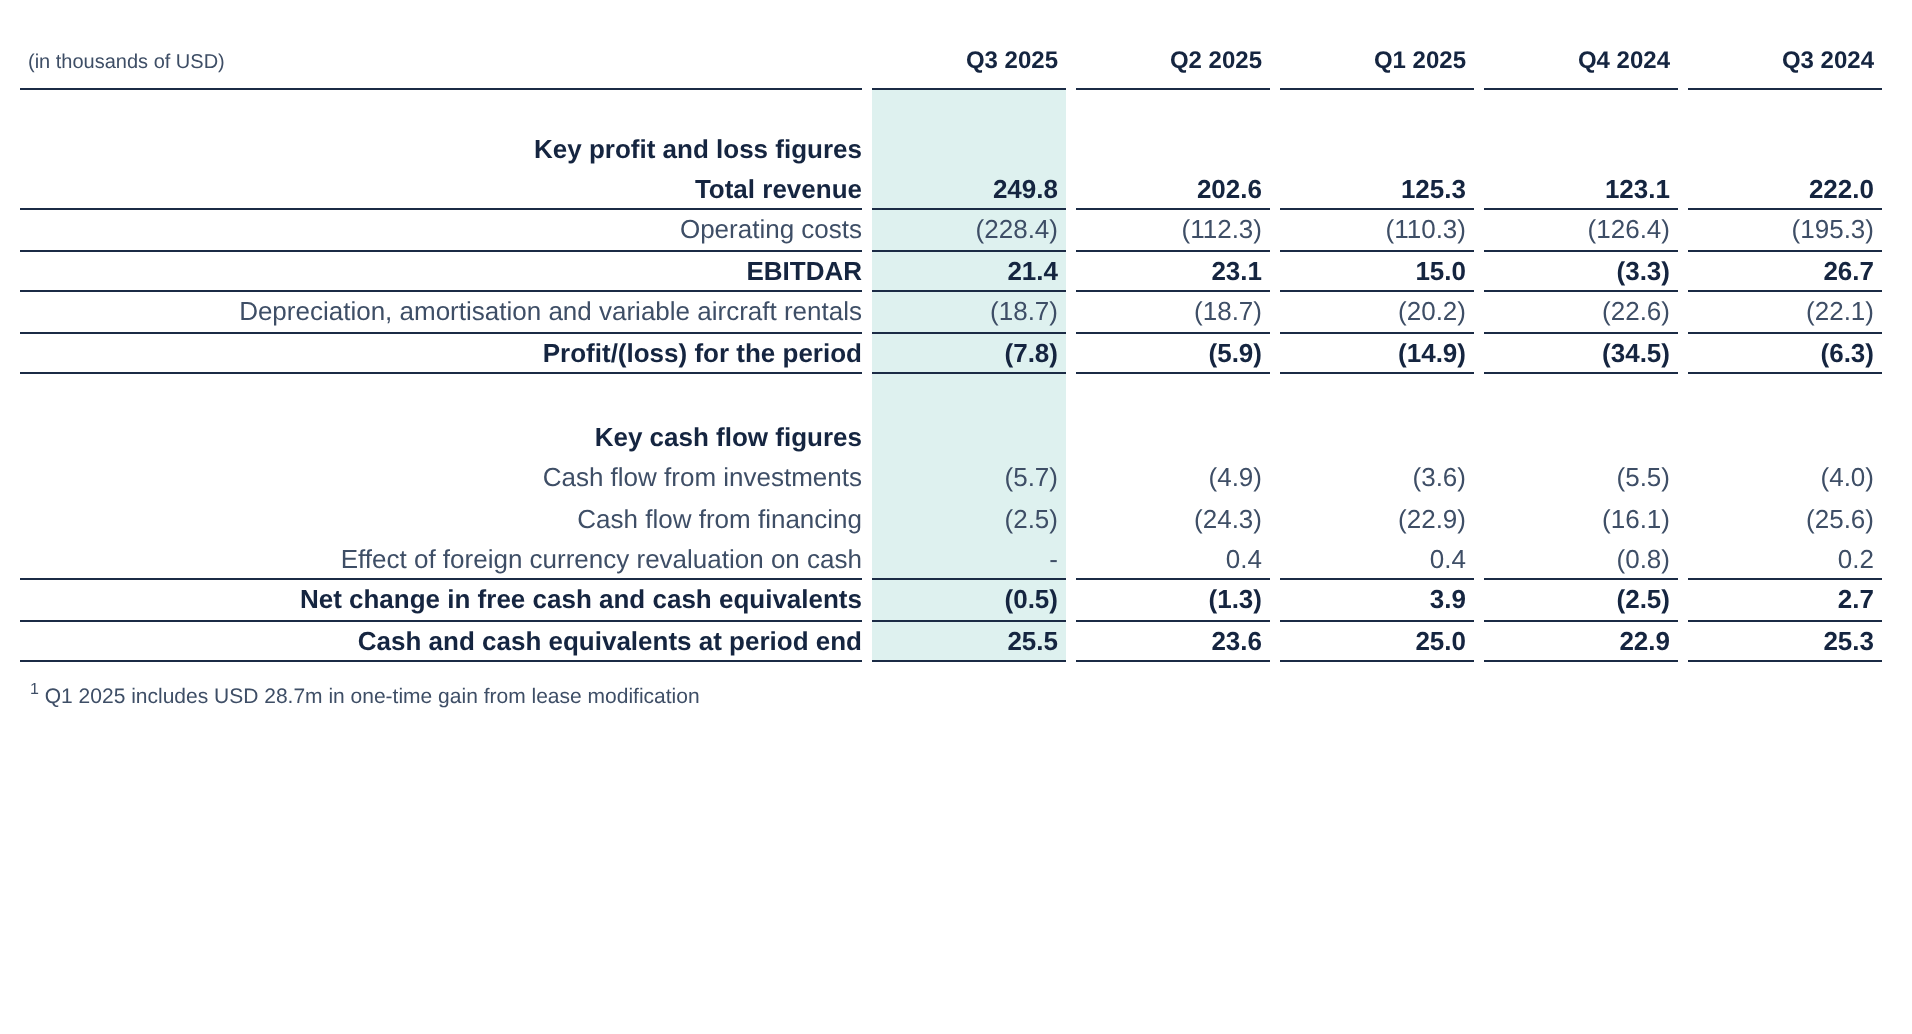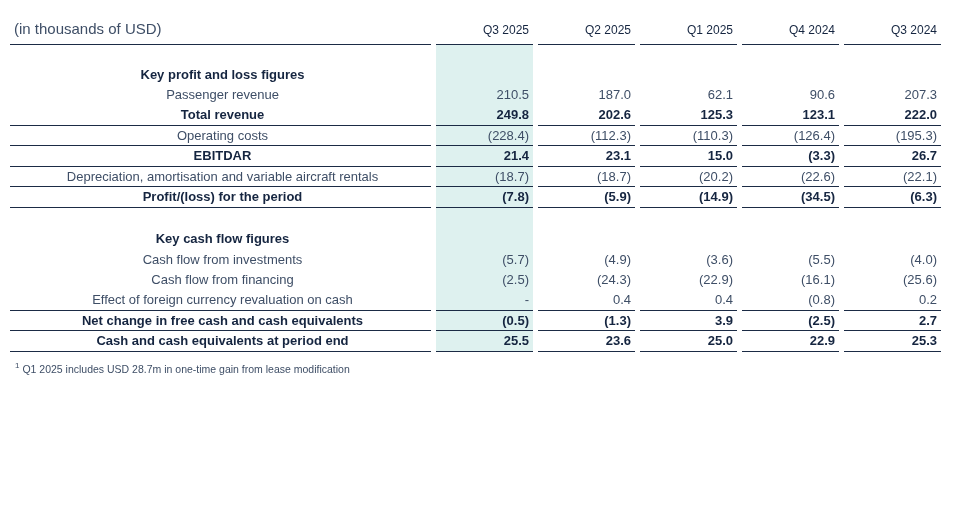--- a/index.html
+++ b/index.html
@@ -34,37 +34,37 @@
   }
   
   tr.head th {
     height: 28px;
     vertical-align: bottom;
     padding-bottom: 7px;
     border-bottom: 1.5px solid #1b2b45;
   }
   th.unit {
     text-align: left;
-    font-size: 15px;
+    font-size: 10px;
     font-weight: 400;
     padding-left: 4px;
     color: #3e4e66;
   }
   th.qtr {
     text-align: right;
     font-size: 12px;
-    font-weight: 400;
+    font-weight: 700;
     color: #152540;
     padding-right: 4px;
   }
   
   tr.row td, tr.title td { height: 20.5px; }
   tr.spacer1 td { height: 19px; }
   tr.spacer2 td { height: 21px; }
-  td.label { text-align: center; padding-left: 4px; }
+  td.label { text-align: right; padding-left: 4px; }
   td.val   { text-align: right; padding-right: 4px; }
   tr.bold td { font-weight: 700; color: #152540; margin-top: 36px; }
   tr.title td.label { font-weight: 700; color: #152540; }
   tr.bordered td { border-bottom: 1.5px solid #1b2b45; }
   td.hl { background: #def1ef; }
   sup.fn-mark { font-size: 9px; color: #3e4e66; }
 
   .footnote {
     margin: 9px 0 0 10px;
     font-size: 10.5px;
@@ -105,28 +105,20 @@
           <td class="val"></td>
         </tr>
         <tr class="title">
           <td class="label"><span>Key profit and loss figures</span></td>
           <td class="val hl"></td>
           <td class="val"></td>
           <td class="val"></td>
           <td class="val"></td>
           <td class="val"></td>
         </tr>
-        <tr class="row">
-          <td class="label"><span>Passenger revenue</span></td>
-          <td class="val hl">210.5</td>
-          <td class="val">187.0</td>
-          <td class="val">62.1</td>
-          <td class="val">90.6</td>
-          <td class="val">207.3</td>
-        </tr>
         <tr class="row bold bordered">
           <td class="label"><span>Total revenue</span></td>
           <td class="val hl">249.8</td>
           <td class="val">202.6</td>
           <td class="val">125.3</td>
           <td class="val">123.1</td>
           <td class="val">222.0</td>
         </tr>
         <tr class="row bordered">
           <td class="label"><span>Operating costs</span></td>

